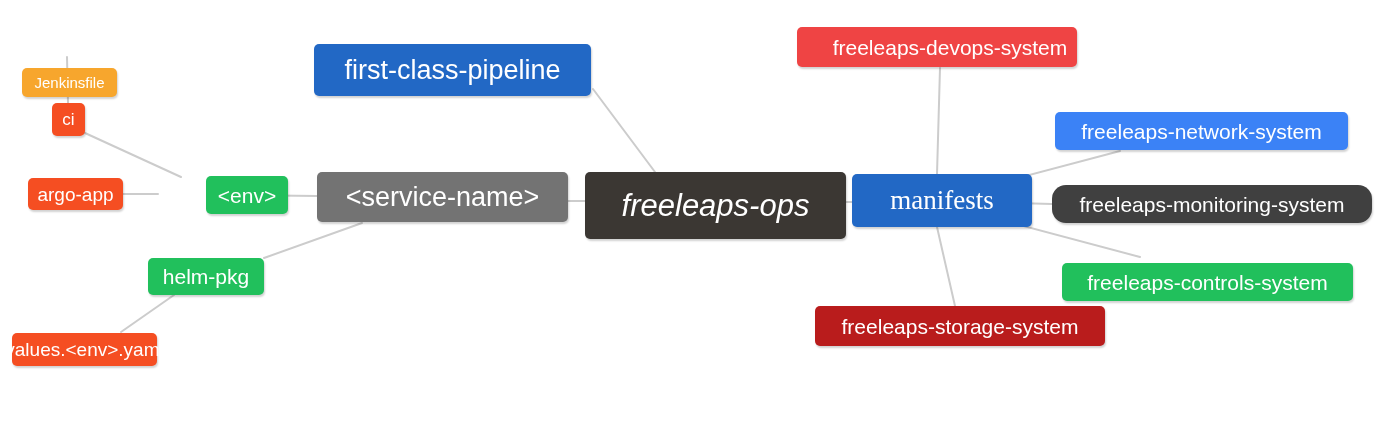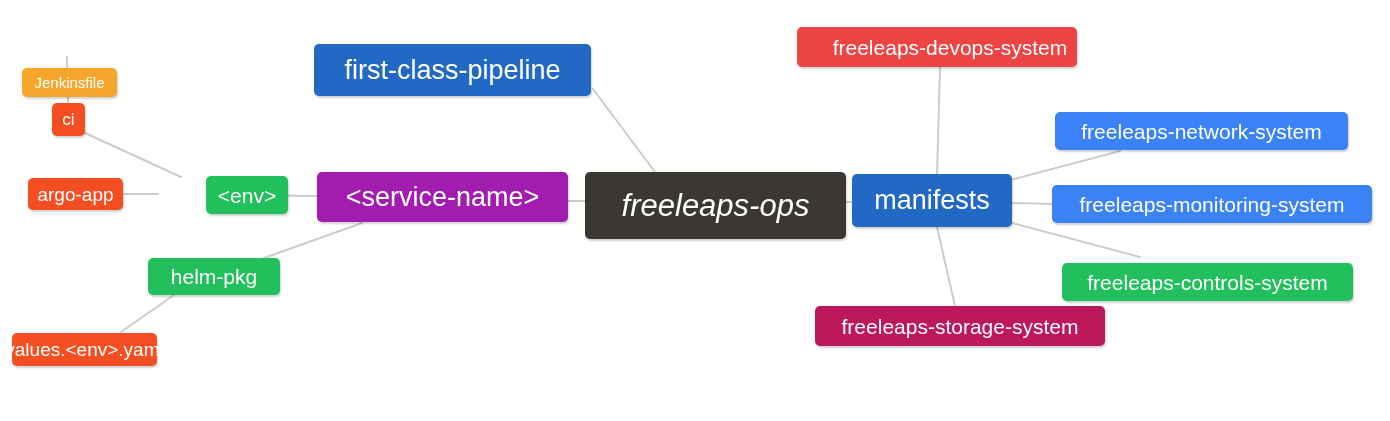--- a/index.html
+++ b/index.html
@@ -21,26 +21,26 @@
     white-space:nowrap;
     box-shadow:1px 2px 2px rgba(0,0,0,0.18);
     cursor:pointer;
     line-height:1;
   }
   
   #n-jenkinsfile {left:22px;  top:28px;  width:95px;  height:29px; font-size:15px;}
   #n-ci          {left:52px;  top:103px; width:33px;  height:33px; font-size:17px;}
   #n-argo-app    {left:28px;  top:178px; width:95px;  height:32px; font-size:19px;}
   #n-env         {left:158px; top:176px; width:82px;  height:38px; font-size:21px;margin-left:48px;}
-  #n-helm-pkg    {left:148px; top:258px; width:132px; height:37px; font-size:21px;}
+  #n-helm-pkg    {left:148px; top:258px; width:116px; height:37px; font-size:21px;}
   #n-values      {left:12px;   top:333px; width:145px; height:33px; font-size:19px;}
   #n-fcp         {left:314px; top:37px;  width:277px; height:52px; font-size:27px;}
   #n-service     {left:317px; top:172px; width:251px; height:50px; font-size:27px;}
   #n-ops         {left:585px; top:172px; width:261px; height:67px; font-size:31px;font-style:italic;}
-  #n-manifests   {left:852px; top:174px; width:160px; height:53px; font-size:27px;}
+  #n-manifests   {left:852px; top:174px; width:180px; height:53px; font-size:27px;font-family:Liberation Serif, serif;}
   #n-devops      {left:797px; top:27px;  width:280px; height:40px; font-size:21px;}
   #n-network     {left:1055px;top:112px; width:293px; height:38px; font-size:21px;}
   #n-monitoring  {left:1052px;top:185px; width:320px; height:38px; font-size:21px;}
   #n-controls    {left:1062px;top:257px; width:291px; height:38px; font-size:21px;margin-top:6px;}
   #n-storage     {left:815px; top:306px; width:290px; height:40px; font-size:21px;}
 </style>
 </head>
 <body>
 
 <div id="canvas">
@@ -62,22 +62,22 @@
     <line class="edge" x1="937" y1="227" x2="955" y2="306"></line>
   </svg>
 
   <div id="n-jenkinsfile" class="node" style="background-color: rgb(247, 166, 45); margin-top: 40px;">Jenkinsfile</div>
   <div id="n-ci" class="node" style="background-color: rgb(245, 78, 34);">ci</div>
   <div id="n-argo-app" class="node" style="background-color: rgb(245, 78, 34);">argo-app</div>
   <div id="n-env" class="node" style="background-color: rgb(33, 192, 92);">&lt;env&gt;</div>
   <div id="n-helm-pkg" class="node" style="background-color: rgb(33, 192, 92);">helm-pkg</div>
   <div id="n-values" class="node" style="background-color: rgb(245, 78, 34);">values.&lt;env&gt;.yaml</div>
   <div id="n-fcp" class="node" style="background-color: rgb(34, 104, 197); margin-top: 7px;">first-class-pipeline</div>
-  <div id="n-service" class="node" style="background-color: #a21caf;">&lt;service-name&gt;</div>
+  <div id="n-service" class="node" style="background-color: #737373;">&lt;service-name&gt;</div>
   <div id="n-ops" class="node" style="background-color: rgb(59, 55, 51);">freeleaps-ops</div>
   <div id="n-manifests" class="node" style="background-color: rgb(34, 104, 197);">manifests</div>
   <div id="n-devops" class="node" style="background-color: #ef4444; padding-left: 26px;">freeleaps-devops-system</div>
   <div id="n-network" class="node" style="background-color: #3b82f6;">freeleaps-network-system</div>
-  <div id="n-monitoring" class="node" style="background-color: #3b82f6;">freeleaps-monitoring-system</div>
+  <div id="n-monitoring" class="node" style="background-color: #404040; border-radius: 14px;">freeleaps-monitoring-system</div>
   <div id="n-controls" class="node" style="background-color: rgb(33, 192, 92);">freeleaps-controls-system</div>
-  <div id="n-storage" class="node" style="background-color: #be185d;">freeleaps-storage-system</div>
+  <div id="n-storage" class="node" style="background-color: #b91c1c;">freeleaps-storage-system</div>
 
 </div>
 
 </body></html>

